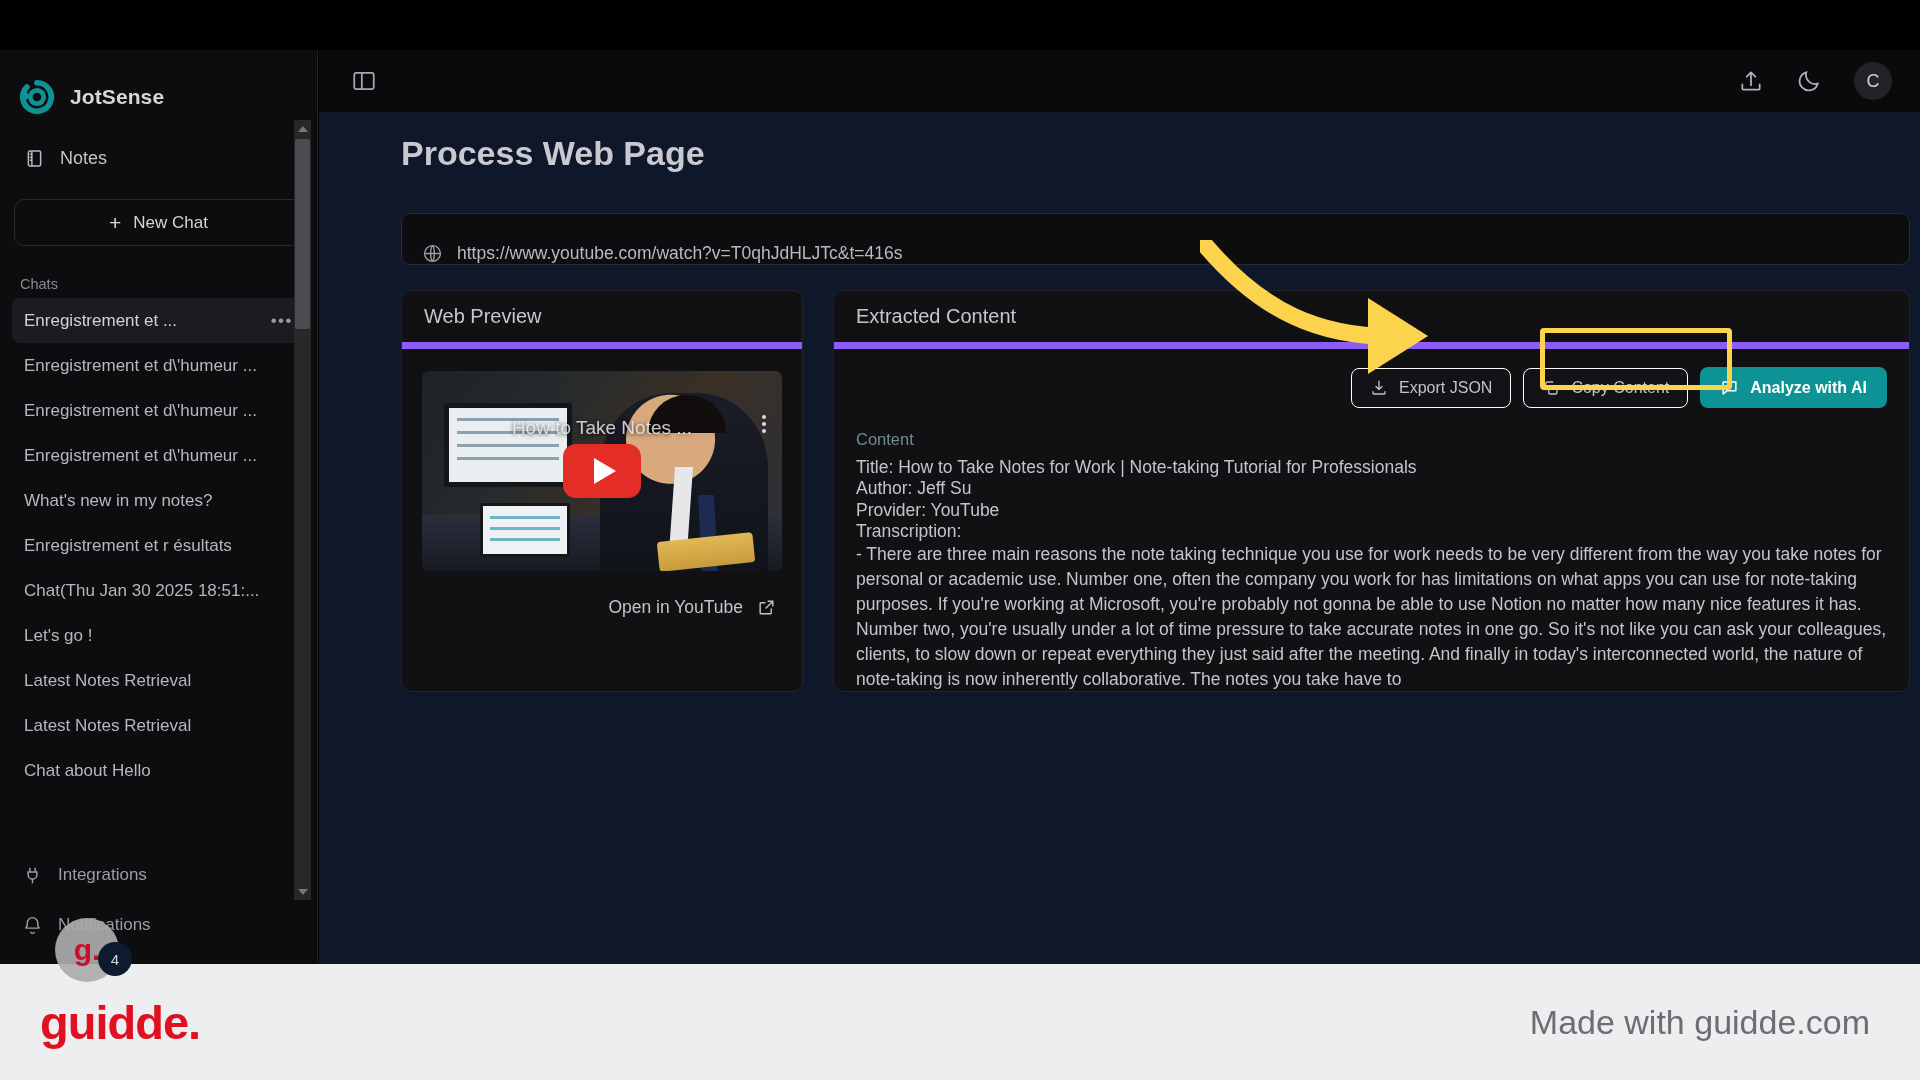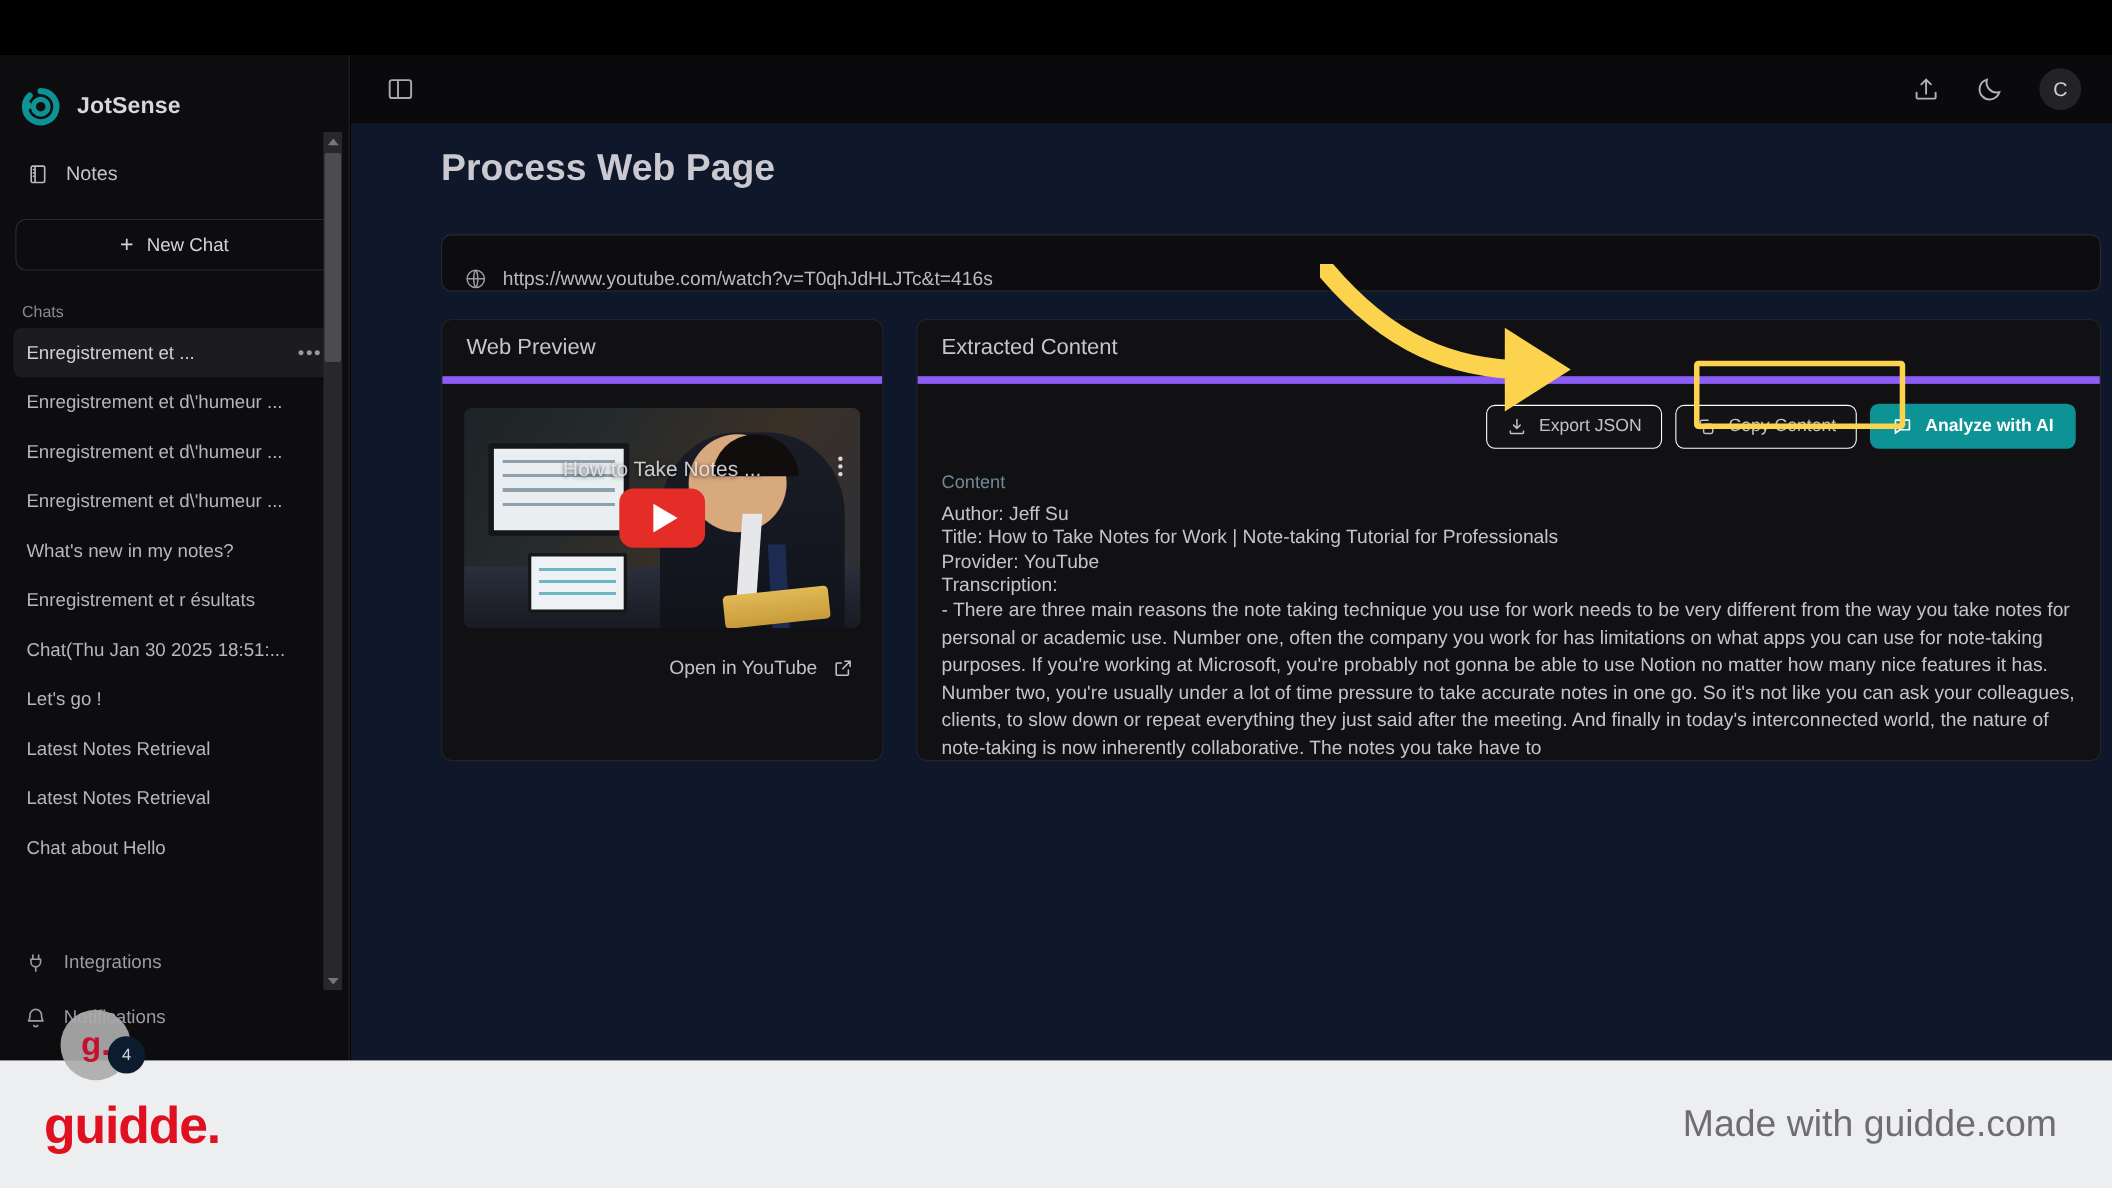--- a/index.html
+++ b/index.html
@@ -513,22 +513,22 @@
             <div class="btn btn-primary">
               <svg class="ico" viewBox="0 0 24 24" fill="none" stroke="#ffffff" stroke-width="1.9">
                 <path d="M4 5h16v11H9l-5 4z" stroke-linejoin="round"></path>
                 <path d="M12 7.5v5M9.5 10h5" stroke-linecap="round"></path>
               </svg>
               <span>Analyze with AI</span>
             </div>
           </div>
 
           <div class="content-label">Content</div>
+          <div class="content-text">Title: How to Take Notes for Work | Note-taking Tutorial for Professionals</div>
           <div class="content-text">Author: Jeff Su</div>
-          <div class="content-text">Title: How to Take Notes for Work | Note-taking Tutorial for Professionals</div>
           <div class="content-text">Provider: YouTube</div>
           <div class="content-text para">Transcription:</div>
           <div class="content-text" style="line-height:1.42">- There are three main reasons the note taking technique you use for work needs to be very different from the way you take notes for personal or academic use. Number one, often the company you work for has limitations on what apps you can use for note-taking purposes. If you're working at Microsoft, you're probably not gonna be able to use Notion no matter how many nice features it has. Number two, you're usually under a lot of time pressure to take accurate notes in one go. So it's not like you can ask your colleagues, clients, to slow down or repeat everything they just said after the meeting. And finally in today's interconnected world, the nature of note-taking is now inherently collaborative. The notes you take have to</div>
         </div>
       </section>
     </div>
   </main>
 
   <svg class="arrow-svg" viewBox="0 0 250 140">
     <path d="M5 5 C 60 70, 120 100, 205 96" fill="none" stroke="#fcd34d" stroke-width="17" stroke-linecap="round"></path>

